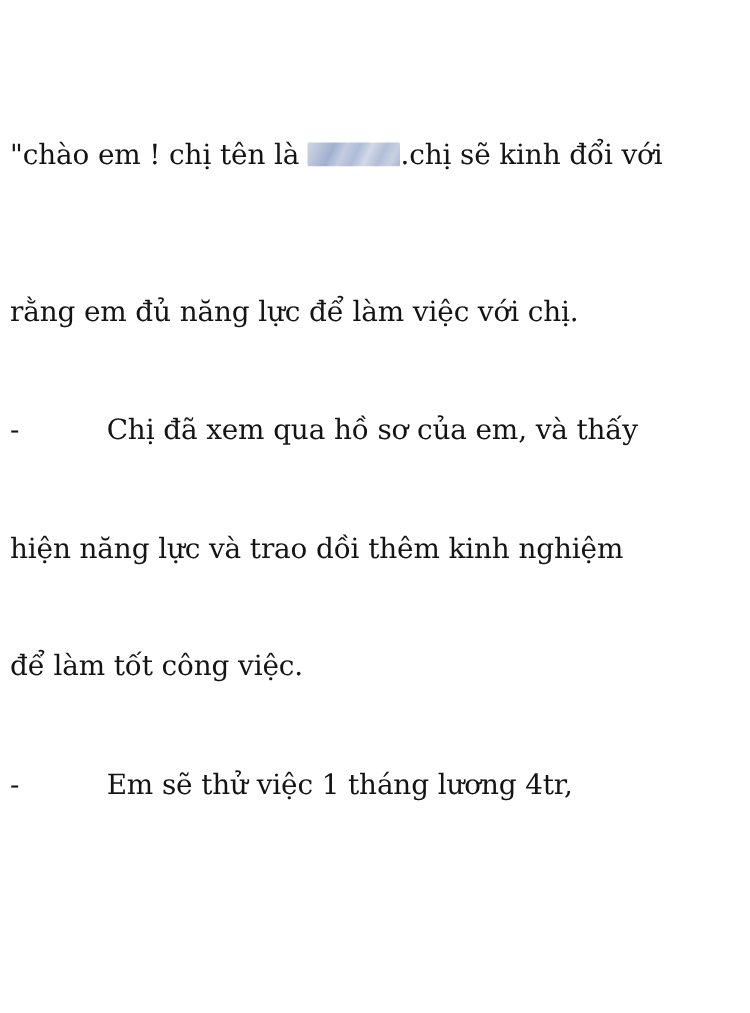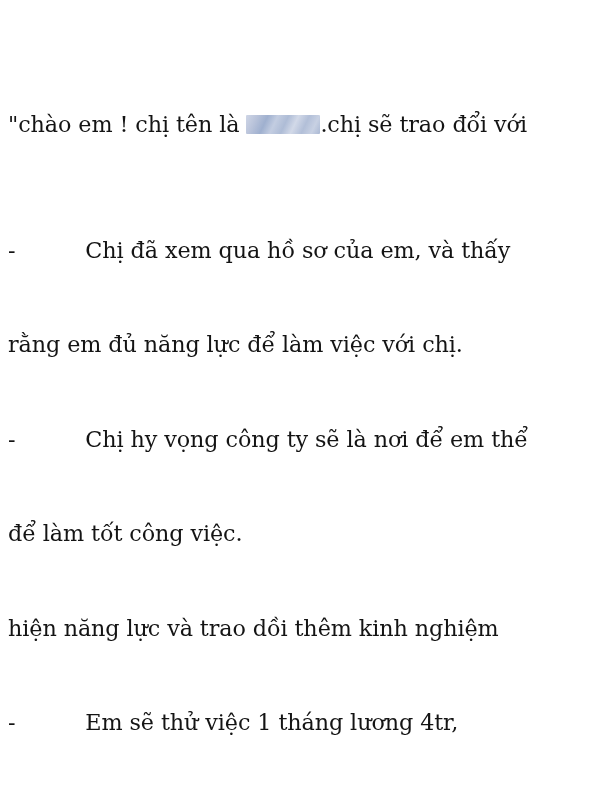--- a/index.html
+++ b/index.html
@@ -47,27 +47,26 @@
     filter: blur(0.4px);
     border-radius: 1px;
   }
 </style>
 </head>
 <body>
 
 <div class="page">
   <div class="doc-text">
 
-    <span class="line"><span>"chào em ! chị tên là </span><span class="redaction"></span><span>.chị sẽ trao đổi với</span></span>
+    <span class="line"><span>"chào em ! chị tên là </span><span class="redaction"></span><span>.chị sẽ kinh đổi với</span></span>
 
+    <span class="line">rằng em đủ năng lực để làm việc với chị.</span>
     <span class="line">-          Chị đã xem qua hồ sơ của em, và thấy</span>
-    <span class="line">rằng em đủ năng lực để làm việc với chị.</span>
-    <span class="line">-          Chị hy vọng công ty sẽ là nơi để em thể</span>
+    <span class="line">hiện năng lực và trao dồi thêm kinh nghiệm</span>
     <span class="line">để làm tốt công việc.</span>
-    <span class="line">hiện năng lực và trao dồi thêm kinh nghiệm</span>
     <span class="line">-          Em sẽ thử việc 1 tháng lương 4tr,</span>
     
     
     
     
     
     
     
     
     

